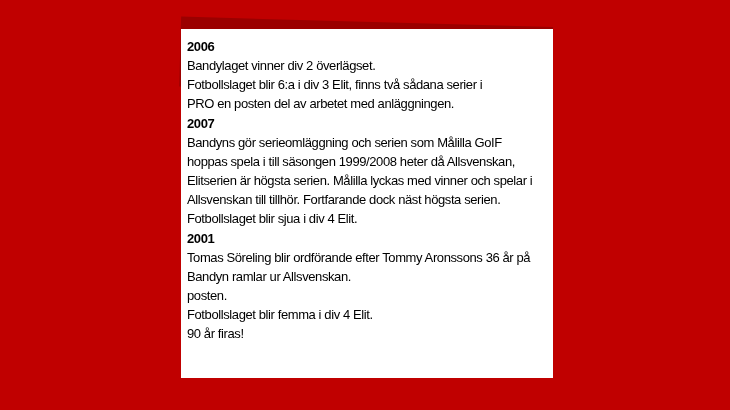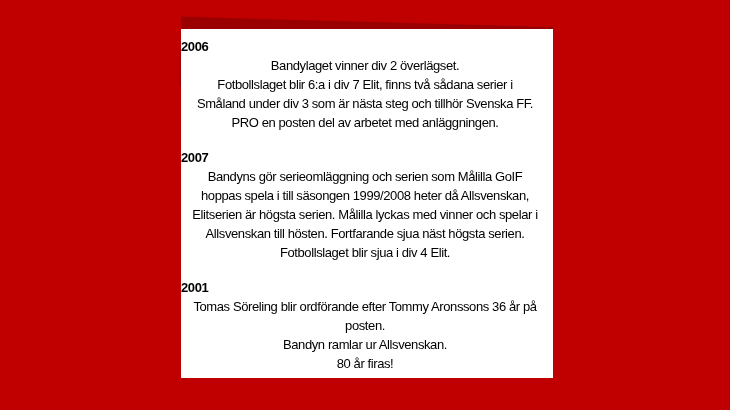--- a/index.html
+++ b/index.html
@@ -27,66 +27,65 @@
     z-index: 0;
   }
   .textbox {
     position: absolute;
     left: 181px;
     top: 29px;
     width: 372px;
     height: 349px;
     background: var(--box-bg, #FFFFFF);
     box-sizing: border-box;
-    padding: 8px 4px 8px 0;
+    padding: 8px 4px 8px 6px;
     overflow: hidden;
     z-index: 1;
     color: var(--text, #000000);
     font-size: 13px;
     letter-spacing: -0.4px;
     line-height: 19px;
   }
   .year-section + .year-section {
-    margin-top: 16px;
+    margin-top: 1px;
   }
   .year-heading {
     font-weight: bold;
     white-space: nowrap;
   }
   .text-line {
     white-space: nowrap;
-    text-align: center;
   }
 </style>
 </head>
 <body>
 
 <div class="slide">
   <div class="decor"></div>
   <div class="textbox">
 
     <div class="year-section">
       <div class="year-heading">2006</div>
       <div class="text-line">Bandylaget vinner div 2 överlägset.</div>
-      <div class="text-line">Fotbollslaget blir 6:a i div 7 Elit, finns två sådana serier i</div>
-      <div class="text-line">Småland under div 3 som är nästa steg och tillhör Svenska FF.</div>
+      <div class="text-line">Fotbollslaget blir 6:a i div 3 Elit, finns två sådana serier i</div>
       <div class="text-line">PRO en posten del av arbetet med anläggningen.</div>
     </div>
 
     <div class="year-section">
       <div class="year-heading">2007</div>
       <div class="text-line">Bandyns gör serieomläggning och serien som Målilla GoIF</div>
       <div class="text-line">hoppas spela i till säsongen 1999/2008 heter då Allsvenskan,</div>
       <div class="text-line">Elitserien är högsta serien. Målilla lyckas med vinner och spelar i</div>
-      <div class="text-line">Allsvenskan till hösten. Fortfarande sjua näst högsta serien.</div>
+      <div class="text-line">Allsvenskan till tillhör. Fortfarande dock näst högsta serien.</div>
       <div class="text-line">Fotbollslaget blir sjua i div 4 Elit.</div>
     </div>
 
     <div class="year-section">
       <div class="year-heading">2001</div>
       <div class="text-line">Tomas Söreling blir ordförande efter Tommy Aronssons 36 år på</div>
+      <div class="text-line">Bandyn ramlar ur Allsvenskan.</div>
       <div class="text-line">posten.</div>
-      <div class="text-line">Bandyn ramlar ur Allsvenskan.</div>
-      <div class="text-line">80 år firas!</div>
+      <div class="text-line">Fotbollslaget blir femma i div 4 Elit.</div>
+      <div class="text-line">90 år firas!</div>
     </div>
 
   </div>
 </div>
 
 </body></html>

